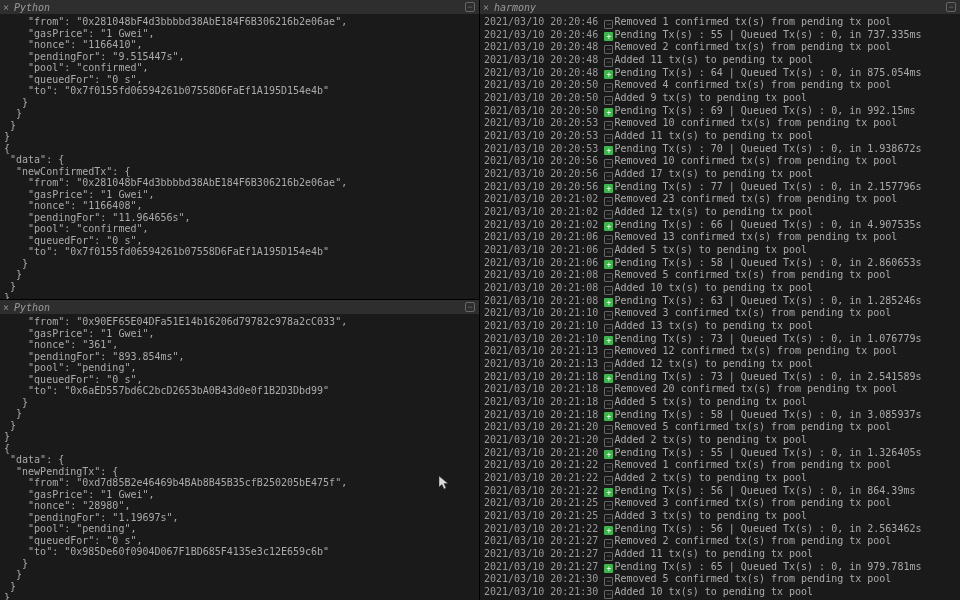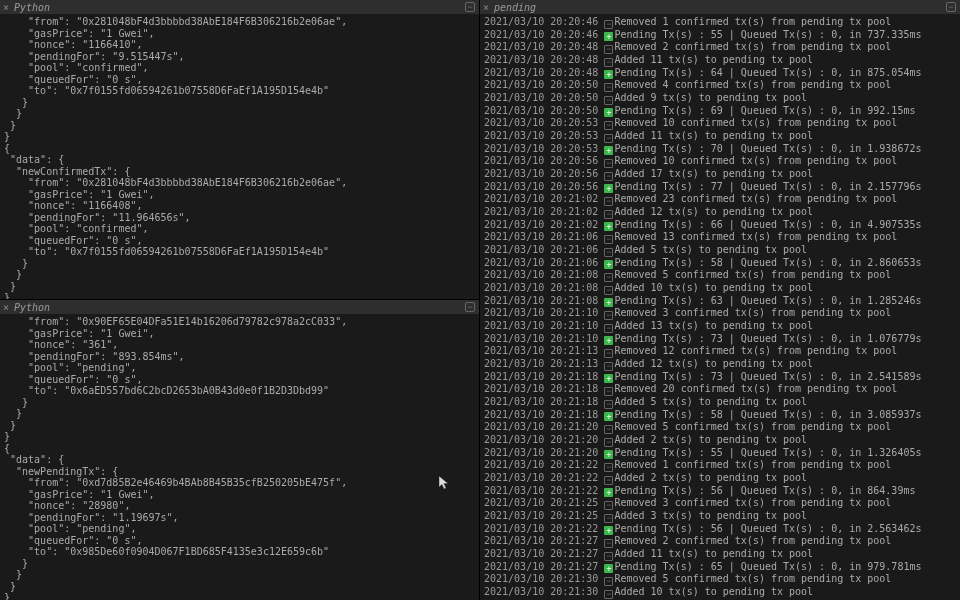--- a/index.html
+++ b/index.html
@@ -148,21 +148,21 @@
  }
 }</span>
 </div>
   </div>
 </div>
 
 <div class="col col-right">
   <div class="pane pane-full">
     <div class="tabbar">
       <span class="tab-close">×</span>
-      <span class="tab-title">pending</span>
+      <span class="tab-title">harmony</span>
       <span class="tab-status">–</span>
     </div>
     <div class="content" id="log-content"><div class="log-line"><span class="ts">2021/03/10 20:20:46 </span><span class="icon-minus">–</span>Removed 1 confirmed tx(s) from pending tx pool</div><div class="log-line"><span class="ts">2021/03/10 20:20:46 </span><span class="icon-plus">+</span>Pending Tx(s) : 55 | Queued Tx(s) : 0, in 737.335ms</div><div class="log-line"><span class="ts">2021/03/10 20:20:48 </span><span class="icon-minus">–</span>Removed 2 confirmed tx(s) from pending tx pool</div><div class="log-line"><span class="ts">2021/03/10 20:20:48 </span><span class="icon-minus">–</span>Added 11 tx(s) to pending tx pool</div><div class="log-line"><span class="ts">2021/03/10 20:20:48 </span><span class="icon-plus">+</span>Pending Tx(s) : 64 | Queued Tx(s) : 0, in 875.054ms</div><div class="log-line"><span class="ts">2021/03/10 20:20:50 </span><span class="icon-minus">–</span>Removed 4 confirmed tx(s) from pending tx pool</div><div class="log-line"><span class="ts">2021/03/10 20:20:50 </span><span class="icon-minus">–</span>Added 9 tx(s) to pending tx pool</div><div class="log-line"><span class="ts">2021/03/10 20:20:50 </span><span class="icon-plus">+</span>Pending Tx(s) : 69 | Queued Tx(s) : 0, in 992.15ms</div><div class="log-line"><span class="ts">2021/03/10 20:20:53 </span><span class="icon-minus">–</span>Removed 10 confirmed tx(s) from pending tx pool</div><div class="log-line"><span class="ts">2021/03/10 20:20:53 </span><span class="icon-minus">–</span>Added 11 tx(s) to pending tx pool</div><div class="log-line"><span class="ts">2021/03/10 20:20:53 </span><span class="icon-plus">+</span>Pending Tx(s) : 70 | Queued Tx(s) : 0, in 1.938672s</div><div class="log-line"><span class="ts">2021/03/10 20:20:56 </span><span class="icon-minus">–</span>Removed 10 confirmed tx(s) from pending tx pool</div><div class="log-line"><span class="ts">2021/03/10 20:20:56 </span><span class="icon-minus">–</span>Added 17 tx(s) to pending tx pool</div><div class="log-line"><span class="ts">2021/03/10 20:20:56 </span><span class="icon-plus">+</span>Pending Tx(s) : 77 | Queued Tx(s) : 0, in 2.157796s</div><div class="log-line"><span class="ts">2021/03/10 20:21:02 </span><span class="icon-minus">–</span>Removed 23 confirmed tx(s) from pending tx pool</div><div class="log-line"><span class="ts">2021/03/10 20:21:02 </span><span class="icon-minus">–</span>Added 12 tx(s) to pending tx pool</div><div class="log-line"><span class="ts">2021/03/10 20:21:02 </span><span class="icon-plus">+</span>Pending Tx(s) : 66 | Queued Tx(s) : 0, in 4.907535s</div><div class="log-line"><span class="ts">2021/03/10 20:21:06 </span><span class="icon-minus">–</span>Removed 13 confirmed tx(s) from pending tx pool</div><div class="log-line"><span class="ts">2021/03/10 20:21:06 </span><span class="icon-minus">–</span>Added 5 tx(s) to pending tx pool</div><div class="log-line"><span class="ts">2021/03/10 20:21:06 </span><span class="icon-plus">+</span>Pending Tx(s) : 58 | Queued Tx(s) : 0, in 2.860653s</div><div class="log-line"><span class="ts">2021/03/10 20:21:08 </span><span class="icon-minus">–</span>Removed 5 confirmed tx(s) from pending tx pool</div><div class="log-line"><span class="ts">2021/03/10 20:21:08 </span><span class="icon-minus">–</span>Added 10 tx(s) to pending tx pool</div><div class="log-line"><span class="ts">2021/03/10 20:21:08 </span><span class="icon-plus">+</span>Pending Tx(s) : 63 | Queued Tx(s) : 0, in 1.285246s</div><div class="log-line"><span class="ts">2021/03/10 20:21:10 </span><span class="icon-minus">–</span>Removed 3 confirmed tx(s) from pending tx pool</div><div class="log-line"><span class="ts">2021/03/10 20:21:10 </span><span class="icon-minus">–</span>Added 13 tx(s) to pending tx pool</div><div class="log-line"><span class="ts">2021/03/10 20:21:10 </span><span class="icon-plus">+</span>Pending Tx(s) : 73 | Queued Tx(s) : 0, in 1.076779s</div><div class="log-line"><span class="ts">2021/03/10 20:21:13 </span><span class="icon-minus">–</span>Removed 12 confirmed tx(s) from pending tx pool</div><div class="log-line"><span class="ts">2021/03/10 20:21:13 </span><span class="icon-minus">–</span>Added 12 tx(s) to pending tx pool</div><div class="log-line"><span class="ts">2021/03/10 20:21:18 </span><span class="icon-plus">+</span>Pending Tx(s) : 73 | Queued Tx(s) : 0, in 2.541589s</div><div class="log-line"><span class="ts">2021/03/10 20:21:18 </span><span class="icon-minus">–</span>Removed 20 confirmed tx(s) from pending tx pool</div><div class="log-line"><span class="ts">2021/03/10 20:21:18 </span><span class="icon-minus">–</span>Added 5 tx(s) to pending tx pool</div><div class="log-line"><span class="ts">2021/03/10 20:21:18 </span><span class="icon-plus">+</span>Pending Tx(s) : 58 | Queued Tx(s) : 0, in 3.085937s</div><div class="log-line"><span class="ts">2021/03/10 20:21:20 </span><span class="icon-minus">–</span>Removed 5 confirmed tx(s) from pending tx pool</div><div class="log-line"><span class="ts">2021/03/10 20:21:20 </span><span class="icon-minus">–</span>Added 2 tx(s) to pending tx pool</div><div class="log-line"><span class="ts">2021/03/10 20:21:20 </span><span class="icon-plus">+</span>Pending Tx(s) : 55 | Queued Tx(s) : 0, in 1.326405s</div><div class="log-line"><span class="ts">2021/03/10 20:21:22 </span><span class="icon-minus">–</span>Removed 1 confirmed tx(s) from pending tx pool</div><div class="log-line"><span class="ts">2021/03/10 20:21:22 </span><span class="icon-minus">–</span>Added 2 tx(s) to pending tx pool</div><div class="log-line"><span class="ts">2021/03/10 20:21:22 </span><span class="icon-plus">+</span>Pending Tx(s) : 56 | Queued Tx(s) : 0, in 864.39ms</div><div class="log-line"><span class="ts">2021/03/10 20:21:25 </span><span class="icon-minus">–</span>Removed 3 confirmed tx(s) from pending tx pool</div><div class="log-line"><span class="ts">2021/03/10 20:21:25 </span><span class="icon-minus">–</span>Added 3 tx(s) to pending tx pool</div><div class="log-line"><span class="ts">2021/03/10 20:21:22 </span><span class="icon-plus">+</span>Pending Tx(s) : 56 | Queued Tx(s) : 0, in 2.563462s</div><div class="log-line"><span class="ts">2021/03/10 20:21:27 </span><span class="icon-minus">–</span>Removed 2 confirmed tx(s) from pending tx pool</div><div class="log-line"><span class="ts">2021/03/10 20:21:27 </span><span class="icon-minus">–</span>Added 11 tx(s) to pending tx pool</div><div class="log-line"><span class="ts">2021/03/10 20:21:27 </span><span class="icon-plus">+</span>Pending Tx(s) : 65 | Queued Tx(s) : 0, in 979.781ms</div><div class="log-line"><span class="ts">2021/03/10 20:21:30 </span><span class="icon-minus">–</span>Removed 5 confirmed tx(s) from pending tx pool</div><div class="log-line"><span class="ts">2021/03/10 20:21:30 </span><span class="icon-minus">–</span>Added 10 tx(s) to pending tx pool</div><div class="log-line"><span class="ts">2021/03/10 20:21:30 </span>Pending Tx(s) : 70 | Queued Tx(s) : 0, in 1.447114s</div></div>
   </div>
 </div>
 
 <div class="mouse-pointer">
   <svg viewBox="0 0 10 14">
       <path d="M0 0 L0 11 L3 8.5 L5 13 L7 12 L5 7.5 L9 7.5 Z" fill="#ddd" stroke="#333" stroke-width="0.5"></path>
     </svg>

